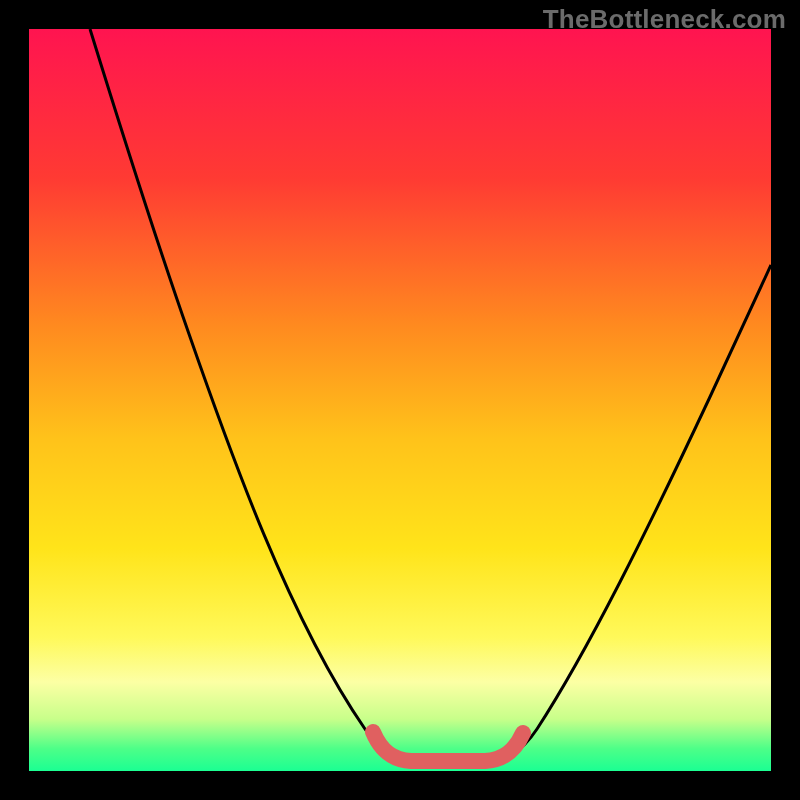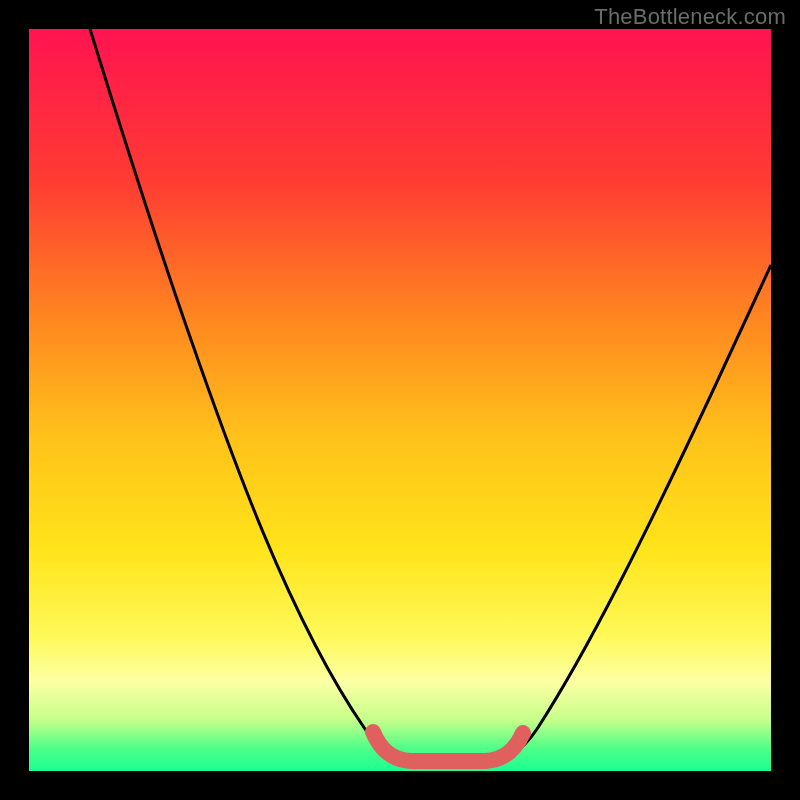--- a/index.html
+++ b/index.html
@@ -14,22 +14,22 @@
     position: relative;
     width: 800px;
     height: 800px;
     background: #000;
   }
   .watermark {
     position: absolute;
     top: 4px;
     right: 14px;
     font-family: Arial, Helvetica, sans-serif;
-    font-size: 22px;
-    font-weight: 400;
+    font-size: 26px;
+    font-weight: 700;
     color: #6b6b6b;
     letter-spacing: 0.2px;
   }
   .plot {
     position: absolute;
     left: 29px;
     top: 29px;
     width: 742px;
     height: 742px;
     overflow: hidden;

